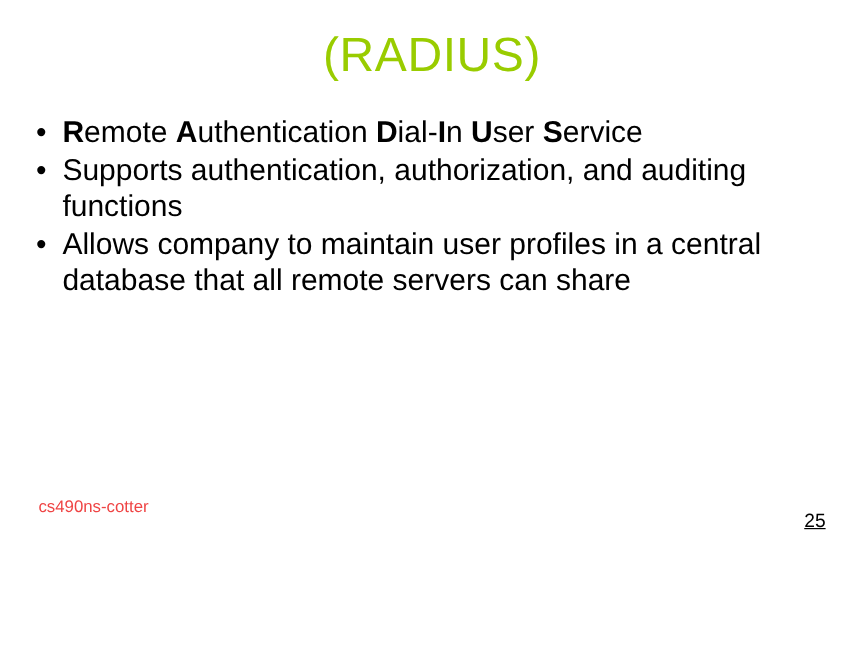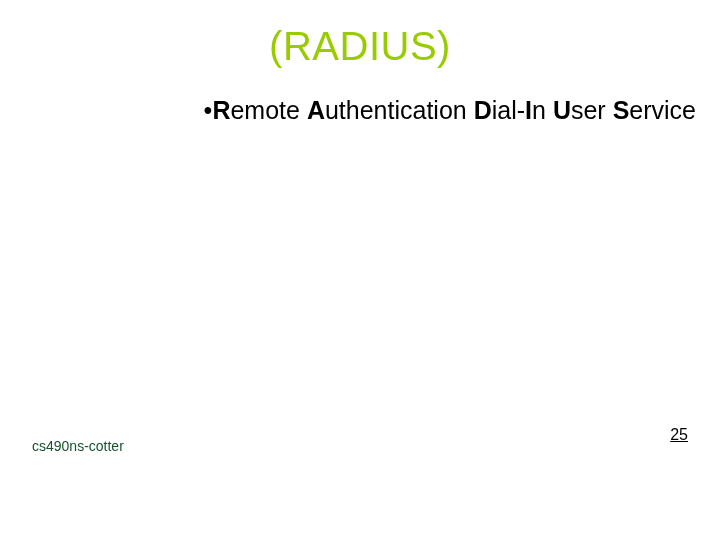--- a/index.html
+++ b/index.html
@@ -32,52 +32,53 @@
     margin: 0;
     padding: 0 4px 0 10px;
   }
   ul.bullets li {
     color: #000000;
     font-size: 25px;
     line-height: 1.2;
     margin: 0 0 2px 0;
     padding-left: 22px;
     text-indent: -22px;
-    text-align: right;
   }
   ul.bullets li::before {
     content: "•";
     display: inline-block;
     width: 22px;
     text-indent: 0;
   }
   .acro { font-weight: bold; }
   .footer-left {
     position: absolute;
     left: 32px;
-    bottom: 4px;
+    bottom: 28px;
     font-size: 14px;
-    color: #14532d;
+    color: #ef4444;
   }
   .footer-right {
     position: absolute;
     right: 32px;
     bottom: 14px;
     font-size: 16px;
     color: #000;
     text-decoration: underline;
   }
 </style>
 </head>
 <body>
 
 <div class="slide">
 
   <h1 class="title">(RADIUS)</h1>
 
   <ul class="bullets">
     <li><span class="acro">R</span><span>emote </span><span class="acro">A</span><span>uthentication </span><span class="acro">D</span><span>ial-</span><span class="acro">I</span><span>n </span><span class="acro">U</span><span>ser </span><span class="acro">S</span><span>ervice</span></li>
+    <li>Supports authentication, authorization, and auditing functions</li>
+    <li>Allows company to maintain user profiles in a central database that all remote servers can share</li>
   </ul>
 
   <div class="footer-left">cs490ns-cotter</div>
   <div class="footer-right">25</div>
 
 </div>
 
 </body></html>

